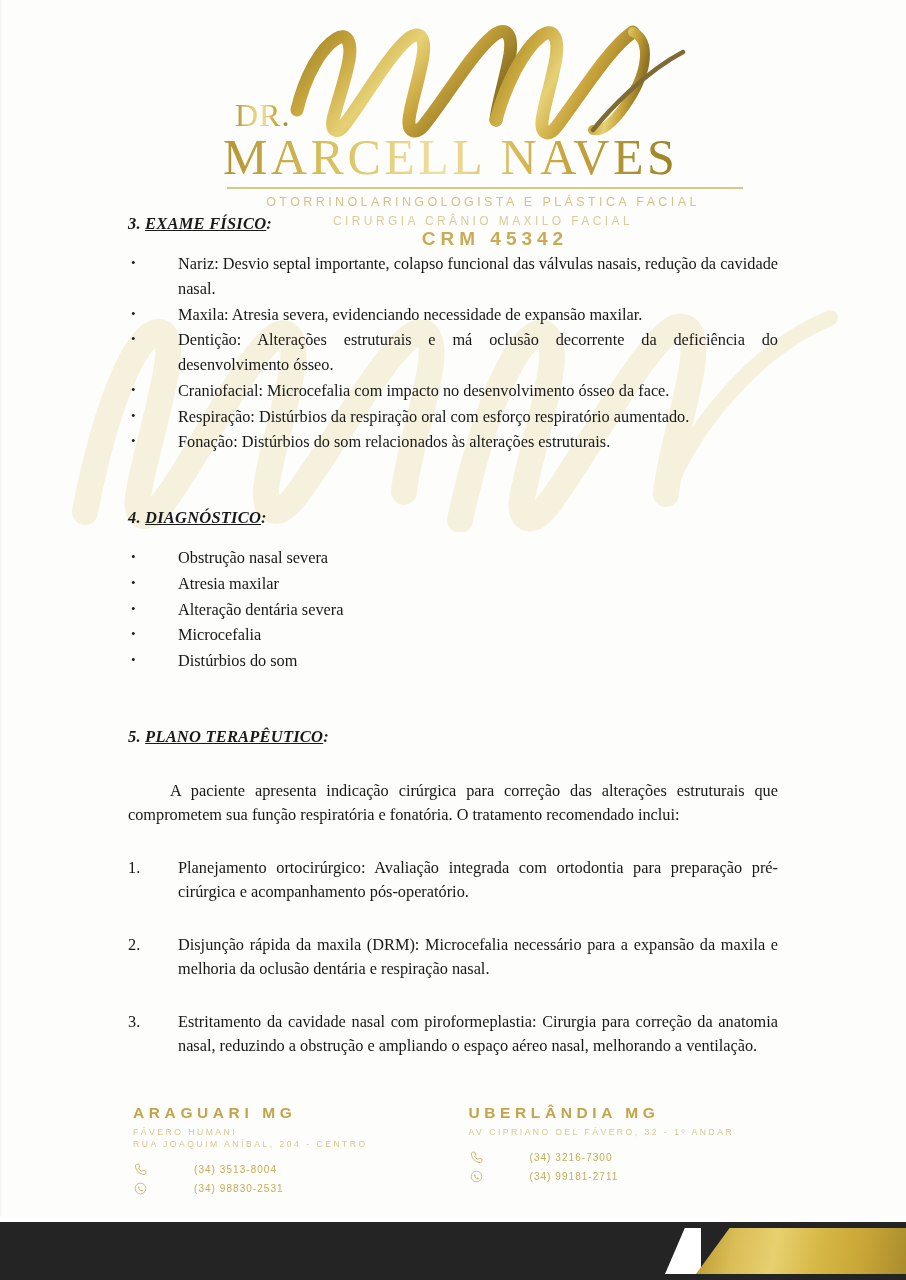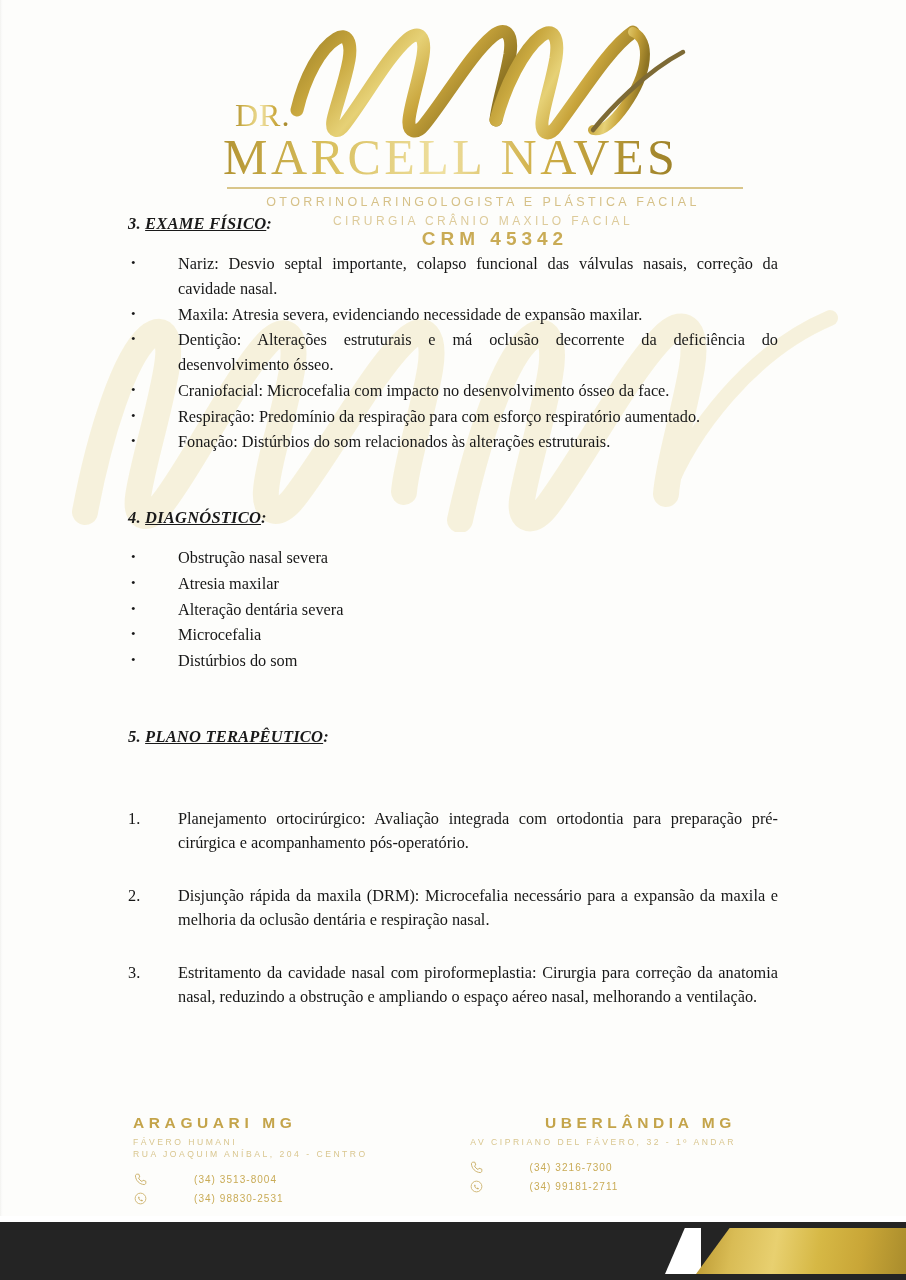--- a/index.html
+++ b/index.html
@@ -142,28 +142,28 @@
   }
   .num-row .ntxt { display: block; padding-left: 50px; }
 
   .gap-sm  { height: 14px; }
   .gap-md  { height: 28px; }
   .gap-xl  { height: 52px; }
 
   
   .footer {
     position: absolute;
-    left: 0; bottom: 70px;
+    left: 0; bottom: 80px;
     width: 736px;
     z-index: 3;
     display: flex;
   }
   .footer-col { width: 380px; }
   .footer-col.left  { padding-left: 133px; }
-  .footer-col.right { padding-left: 68px; text-align: right; }
+  .footer-col.right { padding-left: 68px; }
   .clinic-city {
     font-family: "Liberation Sans", sans-serif;
     font-size: 15.5px;
     font-weight: bold;
     letter-spacing: 4.6px;
     color: #c4a44a;
     margin-bottom: 5px;
   }
   .clinic-line {
     font-family: "Liberation Sans", sans-serif;
@@ -264,37 +264,37 @@
 
     <div class="section">
       <div class="section-heading">
         <span class="num">3.</span>
         <span class="ttl">EXAME FÍSICO</span><span class="colon">:</span>
       </div>
       <div class="gap-sm"></div>
       <ul class="bullet-list">
         <li class="bullet-row">
           <span class="dot">•</span>
-          <span class="btxt">Nariz: Desvio septal importante, colapso funcional das válvulas nasais, correção da cavidade nasal.</span>
+          <span class="btxt">Nariz: Desvio septal importante, colapso funcional das válvulas nasais, redução da cavidade nasal.</span>
         </li>
         <li class="bullet-row">
           <span class="dot">•</span>
           <span class="btxt">Maxila: Atresia severa, evidenciando necessidade de expansão maxilar.</span>
         </li>
         <li class="bullet-row">
           <span class="dot">•</span>
           <span class="btxt">Dentição: Alterações estruturais e má oclusão decorrente da deficiência do desenvolvimento ósseo.</span>
         </li>
         <li class="bullet-row">
           <span class="dot">•</span>
           <span class="btxt">Craniofacial: Microcefalia com impacto no desenvolvimento ósseo da face.</span>
         </li>
         <li class="bullet-row">
           <span class="dot">•</span>
-          <span class="btxt">Respiração: Predomínio da respiração para com esforço respiratório aumentado.</span>
+          <span class="btxt">Respiração: Distúrbios da respiração oral com esforço respiratório aumentado.</span>
         </li>
         <li class="bullet-row">
           <span class="dot">•</span>
           <span class="btxt">Fonação: Distúrbios do som relacionados às alterações estruturais.</span>
         </li>
       </ul>
     </div>
 
     <div class="gap-xl"></div>
 
@@ -329,20 +329,21 @@
     </div>
 
     <div class="gap-xl"></div>
 
     <div class="section">
       <div class="section-heading">
         <span class="num">5.</span>
         <span class="ttl">PLANO TERAPÊUTICO</span><span class="colon">:</span>
       </div>
       <div class="gap-md"></div>
+      <p class="para-indent">A paciente apresenta indicação cirúrgica para correção das alterações estruturais que comprometem sua função respiratória e fonatória. O tratamento recomendado inclui:</p>
       <div class="gap-md"></div>
 
       <div class="num-row">
         <span class="nlabel">1.</span>
         <span class="ntxt">Planejamento ortocirúrgico: Avaliação integrada com ortodontia para preparação pré-cirúrgica e acompanhamento pós-operatório.</span>
       </div>
       <div class="gap-md"></div>
 
       <div class="num-row">
         <span class="nlabel">2.</span>

